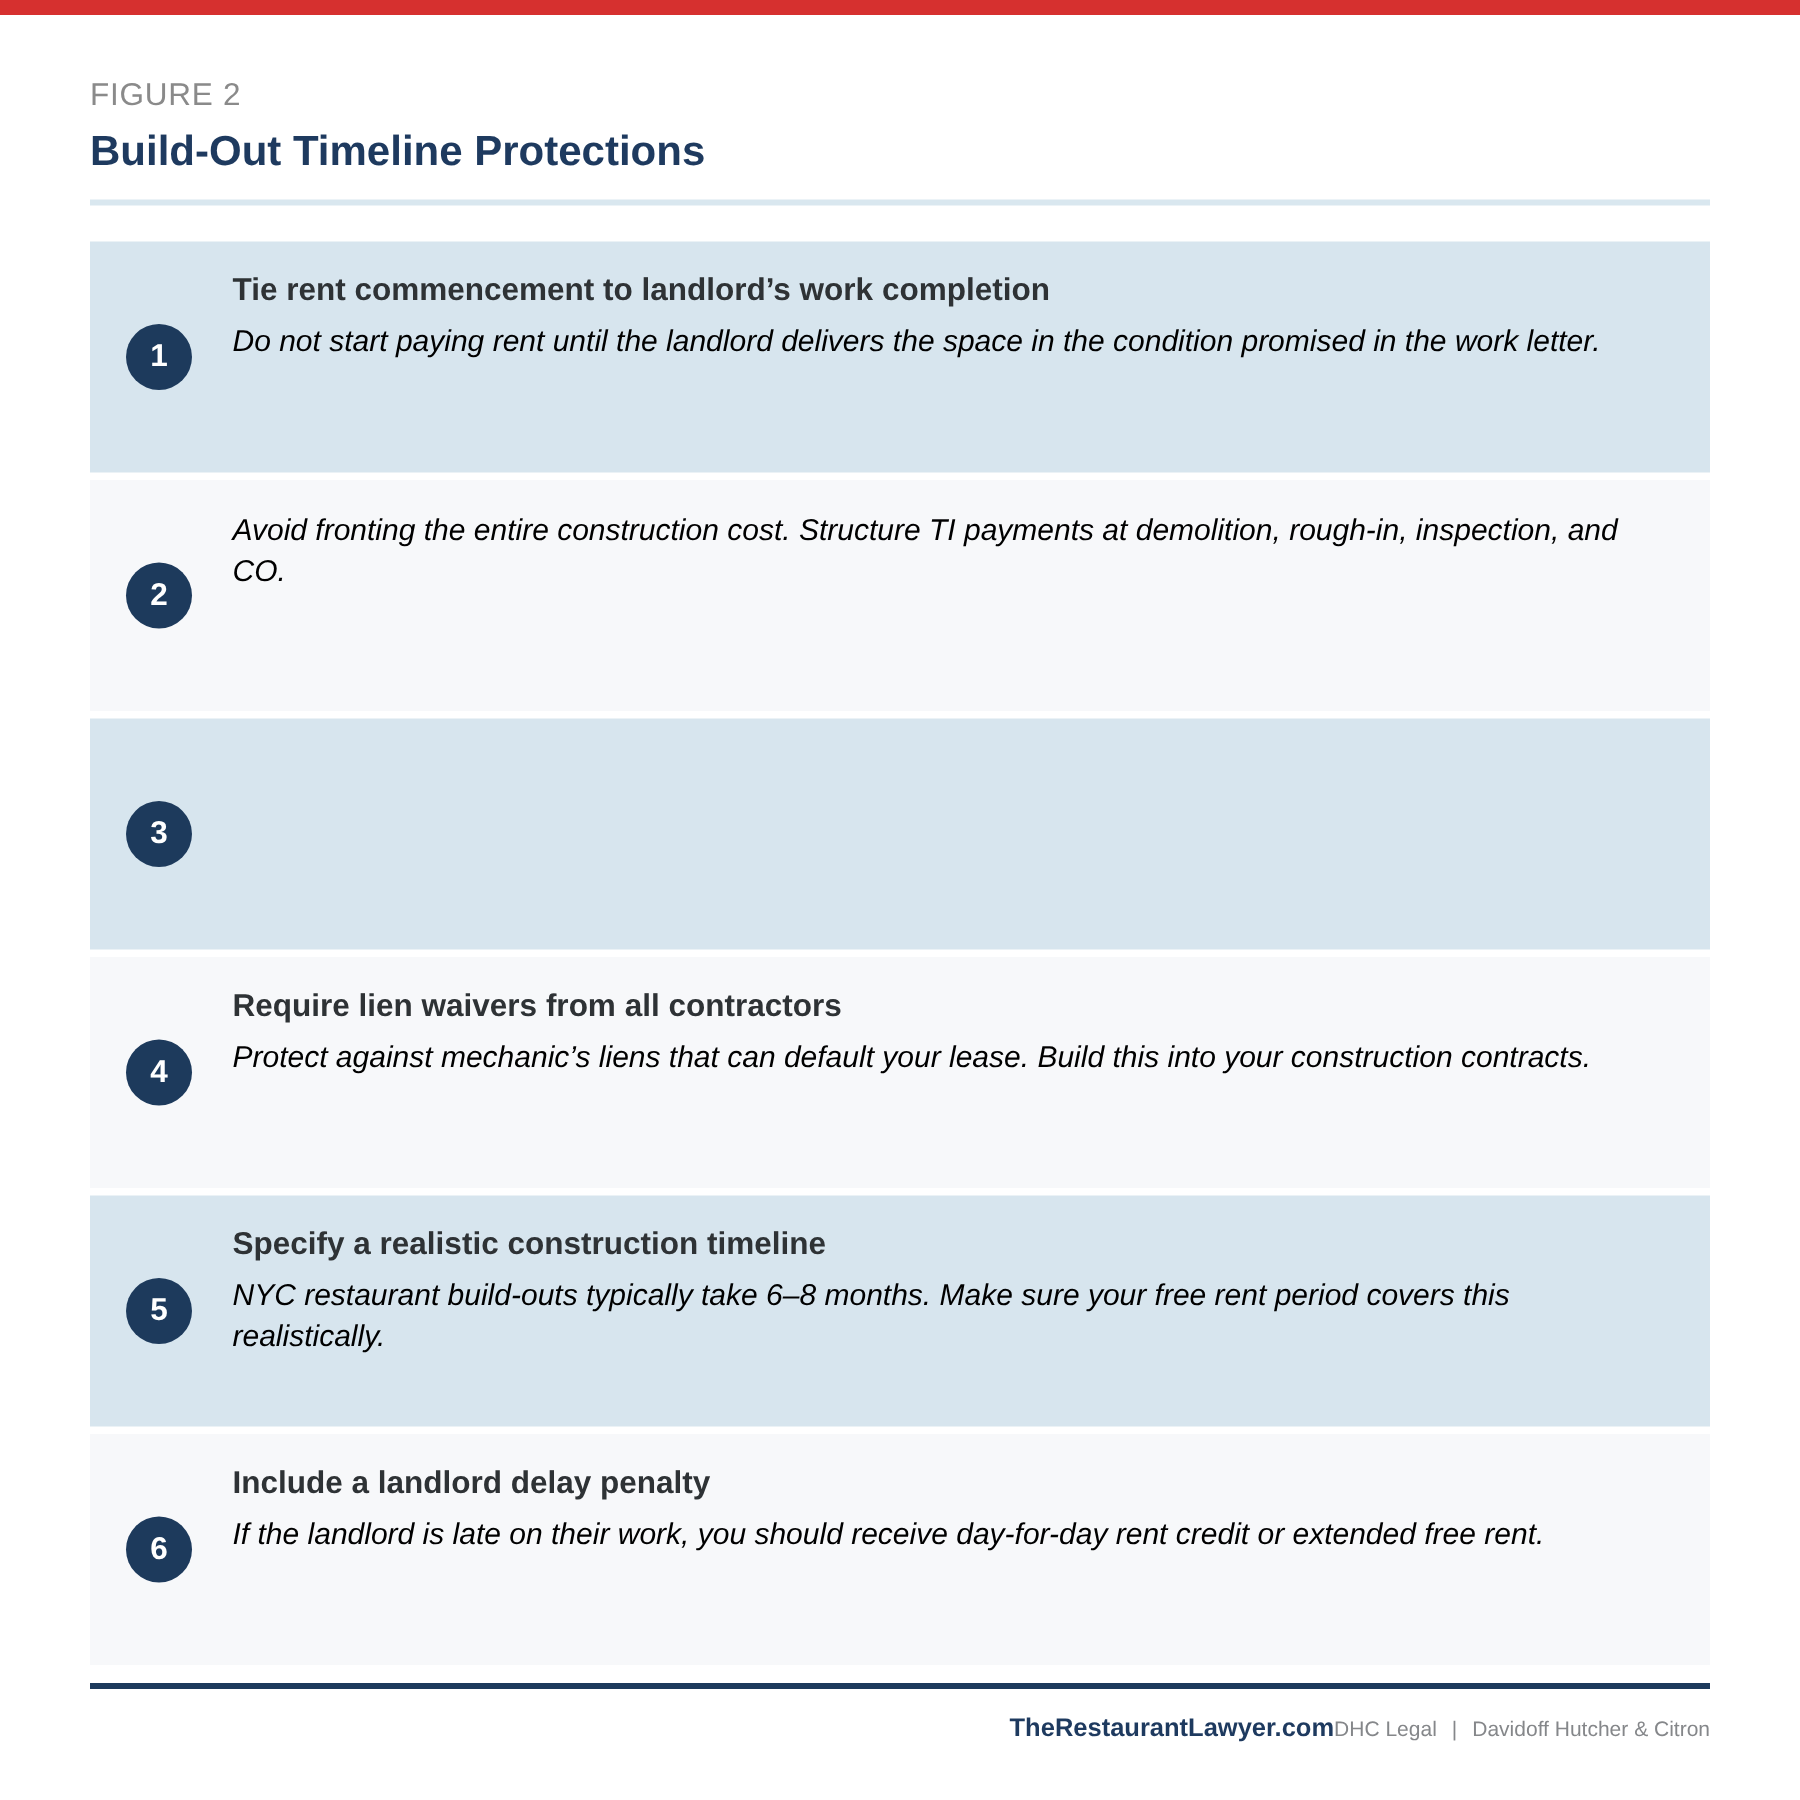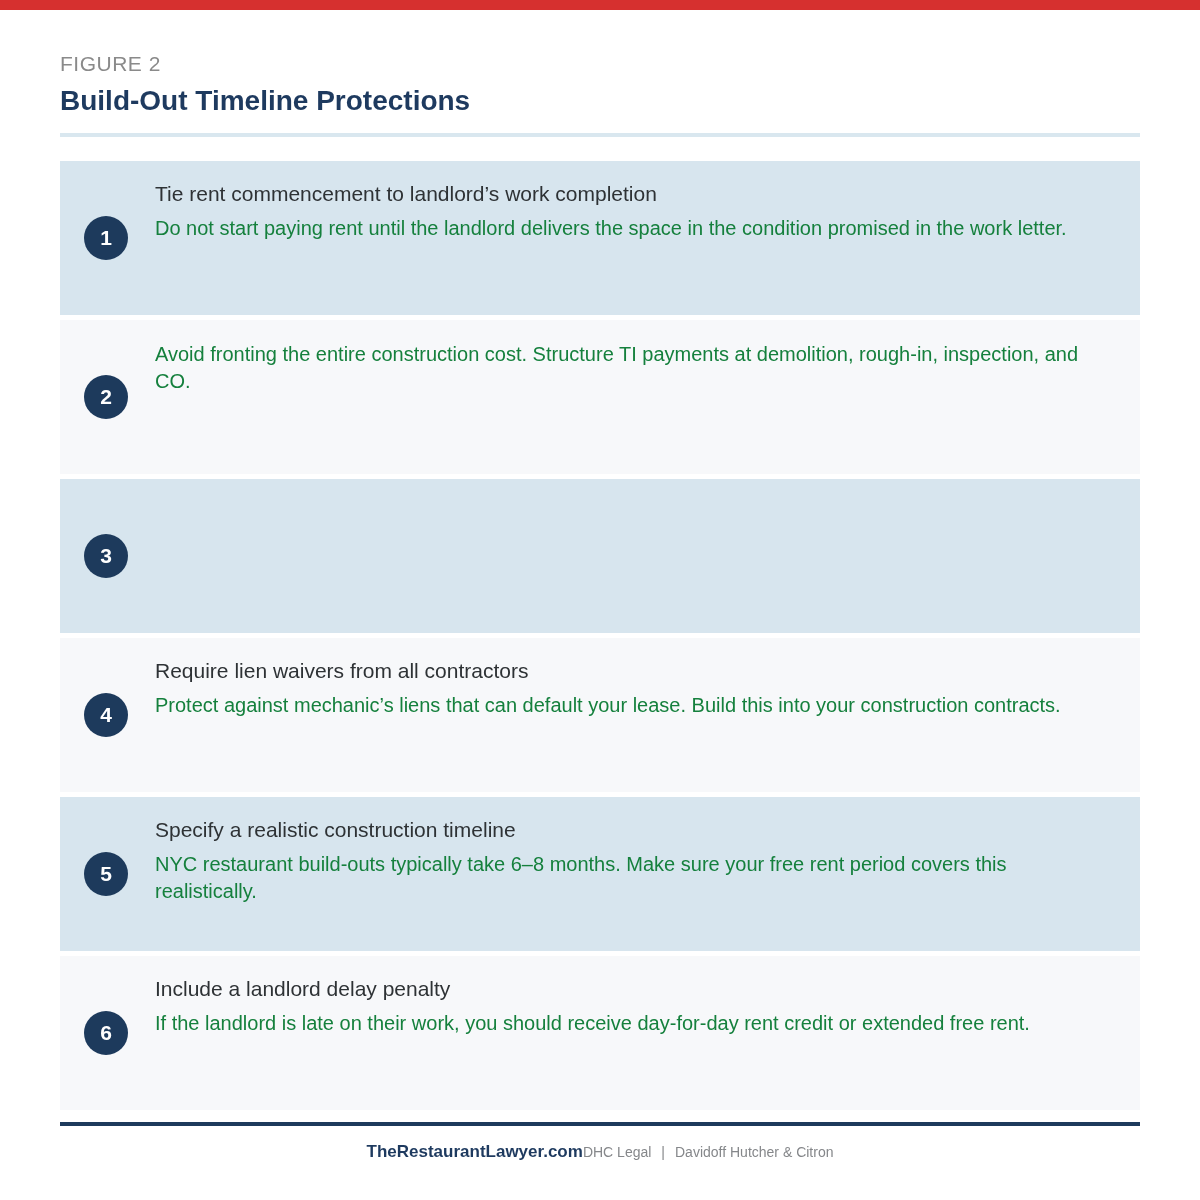--- a/index.html
+++ b/index.html
@@ -68,39 +68,40 @@
     align-items: center;
     justify-content: center;
   }
   .row-text {
     margin-left: 95px;
     padding-top: 21px;
     max-width: 945px;
   }
   .item-title {
     font-size: 21px;
-    font-weight: 400;
+    font-weight: 700;
     color: #2e3235;
     margin: 0 0 9px 0;
   }
   .item-body {
     font-size: 20px;
-    color: #15803d;
+    color: #000000;
     line-height: 1.33;
     margin: 0;
+    font-style: italic;
   }
   .footer-rule {
     margin-top: 12px;
     height: 4px;
     background: #1d3a5c;
   }
   .footer {
     margin-top: 16px;
     display: flex;
-    justify-content: center;
+    justify-content: flex-end;
     align-items: baseline;
   }
   .footer-site {
     font-size: 17px;
     font-weight: 700;
     color: #1e3a5f;
   }
   .footer-firm {
     font-size: 14px;
     color: #85878a;

